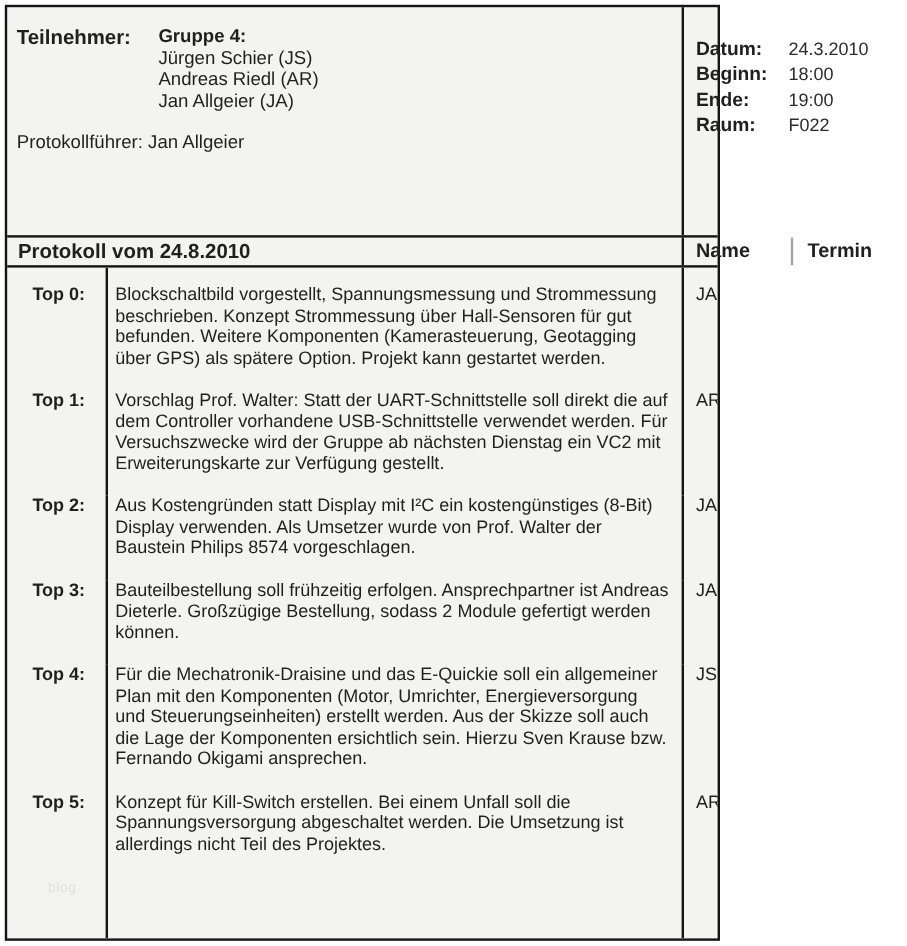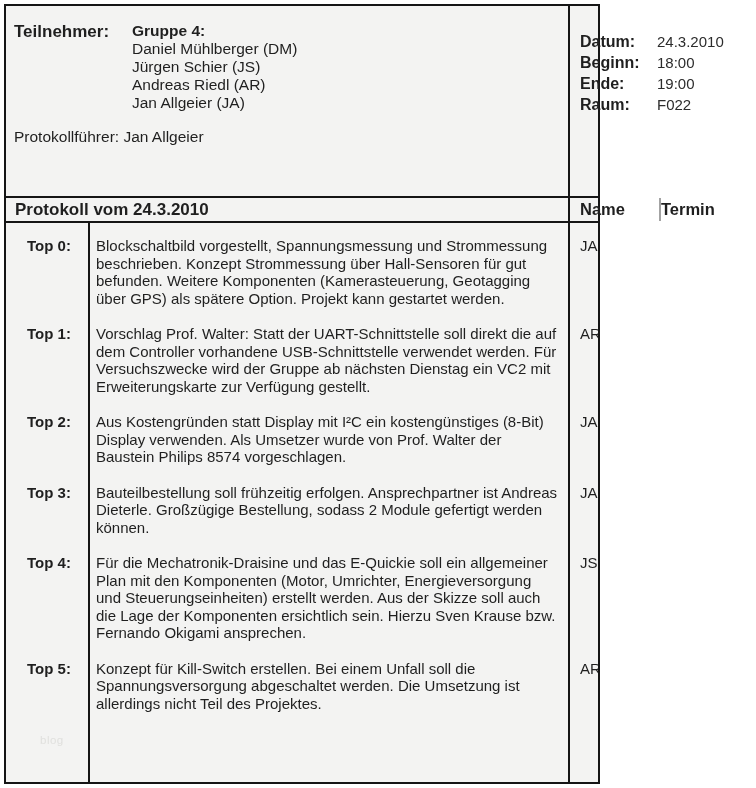--- a/index.html
+++ b/index.html
@@ -71,21 +71,21 @@
     height: 100%;
     display: flex; align-items: center;
   }
   .name-head-cell, .termin-head-cell {
     height: 100%;
     display: flex; align-items: center;
     font-weight: bold;
     font-size: 16.5px;
   }
   .name-head-cell { border-right: 2px solid #a3a3a3; padding-left: 10px; }
-  .termin-head-cell { }
+  .termin-head-cell { padding-left: 12px; }
 
   
   .body-grid {
     flex: 1 1 auto;
     border-top: 2px solid #151515;
     display: grid;
     grid-template-columns: 84px 480px 91px 1fr;
     grid-template-rows: repeat(6, max-content) 1fr;
     overflow: hidden;
   }
@@ -122,21 +122,20 @@
 <body>
 
 <div class="doc">
 
   <div class="header-section">
     <div class="participants-cell">
       <div class="participants-top">
         <div class="participants-label">Teilnehmer:</div>
         <div class="group-block">
           <div class="group-title">Gruppe 4:</div>
-          <div>Daniel Mühlberger (DM)</div>
           <div>Jürgen Schier (JS)</div>
           <div>Andreas Riedl (AR)</div>
           <div>Jan Allgeier (JA)</div>
         </div>
       </div>
       <div class="secretary">Protokollführer: Jan Allgeier</div>
     </div>
 
     <div class="meta-cell">
       <div class="meta-row">
@@ -152,21 +151,21 @@
         <div class="meta-value">19:00</div>
       </div>
       <div class="meta-row">
         <div class="meta-label">Raum:</div>
         <div class="meta-value">F022</div>
       </div>
     </div>
   </div>
 
   <div class="title-row">
-    <div class="title-cell">Protokoll vom 24.3.2010</div>
+    <div class="title-cell">Protokoll vom 24.8.2010</div>
     <div class="name-head-cell">Name</div>
     <div class="termin-head-cell">Termin</div>
   </div>
 
   <div class="body-grid">
 
     <div class="c1">Top 0:</div>
     <div class="c2">Blockschaltbild vorgestellt, Spannungsmessung und Strommessung beschrieben. Konzept Strommessung über Hall-Sensoren für gut befunden. Weitere Komponenten (Kamerasteuerung, Geotagging über GPS) als spätere Option. Projekt kann gestartet werden.</div>
     <div class="c3">JA</div>
     <div class="c4">-</div>

